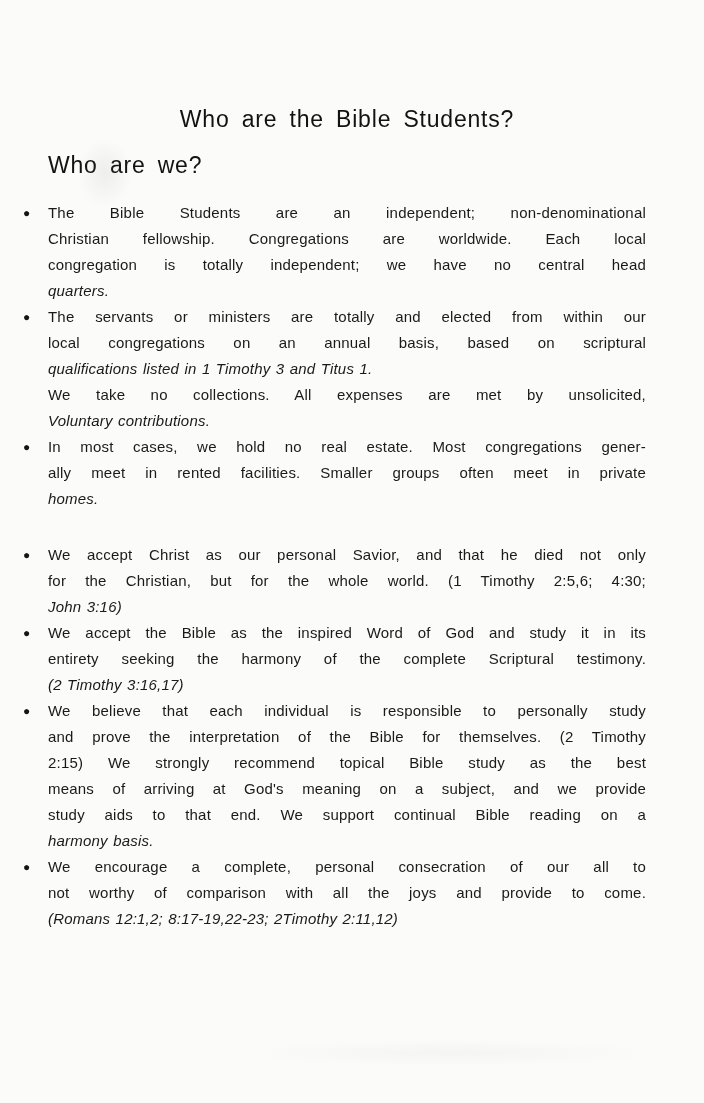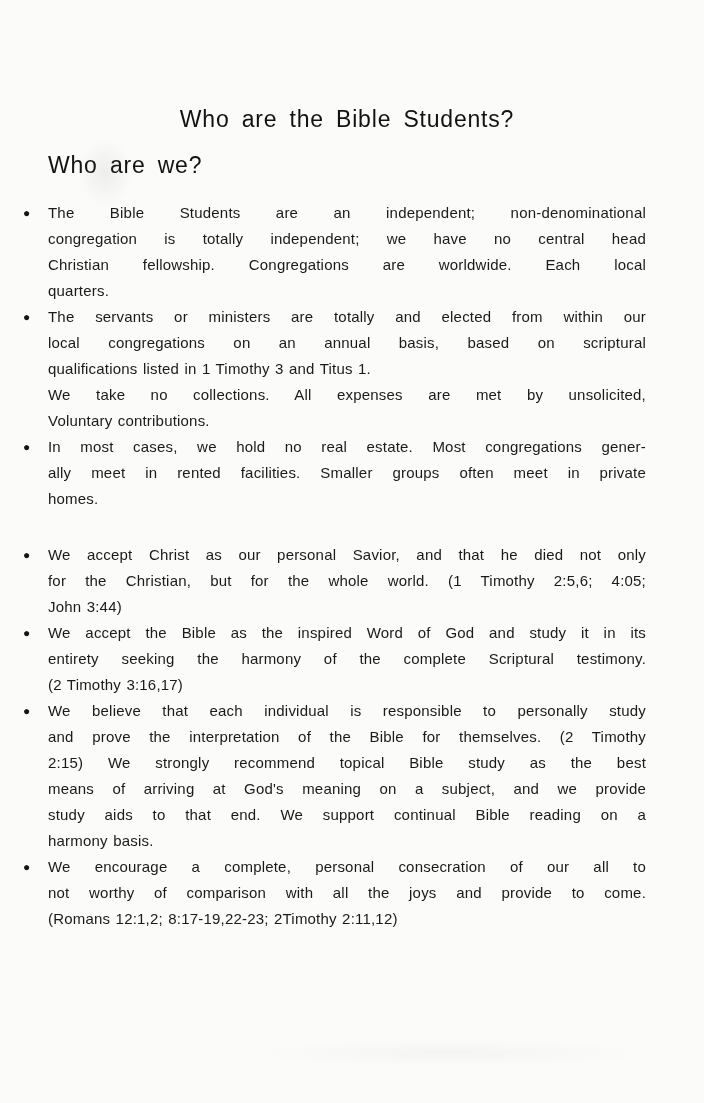--- a/index.html
+++ b/index.html
@@ -68,20 +68,21 @@
     letter-spacing: 0.2px;
     word-spacing: 1px;
   }
   .ln {
     text-align: justify;
     text-align-last: justify;
   }
   .ln.end {
     text-align: center;
     text-align-last: left;
+    font-style: italic;
   }
   
   .smudge {
     position: absolute;
     border-radius: 50%;
     background: radial-gradient(closest-side, rgba(120,120,120,0.10), rgba(120,120,120,0));
     pointer-events: none;
   }
   .smudge.s1 { left: 78px;  top: 138px; width: 54px; height: 70px; }
   .smudge.s2 { left: 240px; top: 1040px; width: 420px; height: 26px; opacity: 0.5; }
@@ -98,22 +99,22 @@
 
   <section>
     <h2 class="heading">Who are we?</h2>
 
     <div class="bullets">
 
       <div class="bullet">
         <span class="marker">●</span>
         <div class="content">
           <div class="ln">The Bible Students are an independent; non-denominational</div>
+          <div class="ln">Christian fellowship. Congregations are worldwide. Each local</div>
           <div class="ln">congregation is totally independent; we have no central head</div>
-          <div class="ln">Christian fellowship. Congregations are worldwide. Each local</div>
           <div class="ln end">quarters.</div>
         </div>
       </div>
 
       <div class="bullet">
         <span class="marker">●</span>
         <div class="content">
           <div class="ln">The servants or ministers are totally and elected from within our</div>
           <div class="ln">local congregations on an annual basis, based on scriptural</div>
           <div class="ln end">qualifications listed in 1 Timothy 3 and Titus 1.</div>
@@ -135,22 +136,22 @@
   </section>
 
   <section>
 
     <div class="bullets believe">
 
       <div class="bullet">
         <span class="marker">●</span>
         <div class="content">
           <div class="ln">We accept Christ as our personal Savior, and that he died not only</div>
-          <div class="ln">for the Christian, but for the whole world. (1 Timothy 2:5,6; 4:05;</div>
-          <div class="ln end">John 3:44)</div>
+          <div class="ln">for the Christian, but for the whole world. (1 Timothy 2:5,6; 4:30;</div>
+          <div class="ln end">John 3:16)</div>
         </div>
       </div>
 
       <div class="bullet">
         <span class="marker">●</span>
         <div class="content">
           <div class="ln">We accept the Bible as the inspired Word of God and study it in its</div>
           <div class="ln">entirety seeking the harmony of the complete Scriptural testimony.</div>
           <div class="ln end">(2 Timothy 3:16,17)</div>
         </div>

